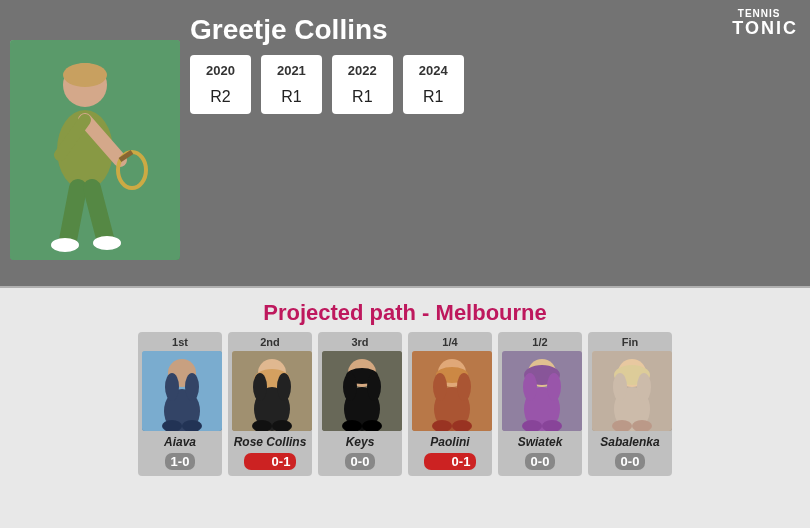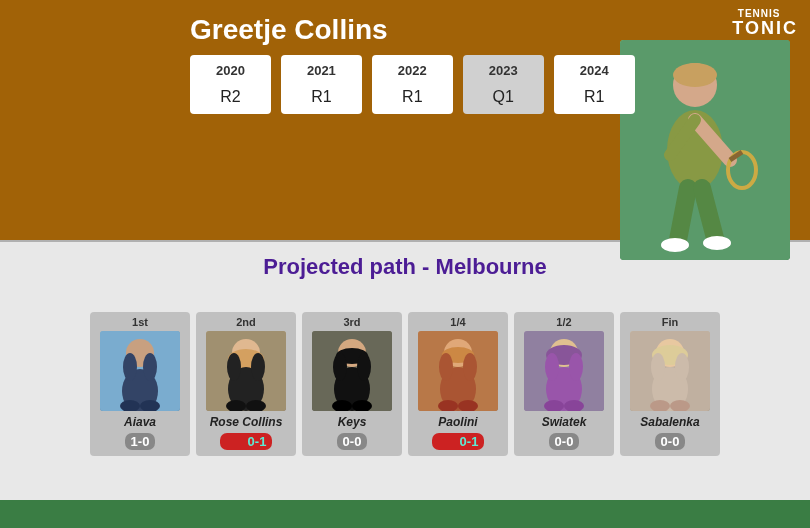--- a/index.html
+++ b/index.html
@@ -7,27 +7,26 @@
       width: 810px;
       height: 528px;
       background: #3a7d44;
       font-family: Arial, sans-serif;
       overflow: hidden;
       position: relative;
     }
 
     
     .top-section {
-      background: #a16207;
+      background: #737373;
       display: flex;
       align-items: flex-start;
       padding: 10px 20px 10px 10px;
       position: relative;
-      height: 240px;
-      justify-content: flex-end;
+      height: 286px;
     }
 
     .player-photo {
       width: 170px;
       height: 220px;
       background: #6aaa74;
       border-radius: 4px;
       flex-shrink: 0;
       overflow: hidden;
       display: flex;
@@ -56,21 +55,21 @@
       display: flex;
       gap: 10px;
       position: absolute;
       top: 55px;
       left: 190px;
     }
 
     .year-box {
       background: white;
       border-radius: 4px;
-      padding: 8px 26px;
+      padding: 8px 16px;
       text-align: center;
       min-width: 60px;
     }
 
     .year-box.highlight {
       background: #d0d0d0;
     }
 
     .year-box .year {
       font-size: 13px;
@@ -113,39 +112,38 @@
     .bottom-section {
       background: #e8e8e8;
       padding: 12px 15px 10px;
       height: 258px;
     }
 
     .projected-title {
       text-align: center;
       font-size: 22px;
       font-weight: bold;
-      color: #4c1d95;
-      margin-bottom: 14px;
+      color: #be185d;
+      margin-bottom: 6px;
     }
 
     .players-row {
       display: flex;
       gap: 6px;
       justify-content: center;
     }
 
     .player-card {
       background: #c0c0c0;
       border-radius: 4px;
-      width: 100px;
+      width: 84px;
       text-align: center;
       padding: 4px 4px 6px;
       position: relative;
       flex-shrink: 0;
-      margin-top: 18px;
     }
 
     .card-round {
       font-size: 11px;
       font-weight: bold;
       color: #333;
       margin-bottom: 3px;
     }
 
     .card-photo {
@@ -195,21 +193,21 @@
       border-radius: 7px;
     }
 
     .score-neutral {
       background: #888;
       color: white;
     }
 
     .score-red {
       background: #cc2222;
-      color: #5eead4;
+      color: #ffffff;
       padding-left: 28px;
     }
 
     .divider {
       width: 100%;
       height: 2px;
       background: #b0b0b0;
       margin: 0;
     }
   </style>
@@ -260,24 +258,20 @@
       <div class="year">2020</div>
       <div class="round">R2</div>
     </div>
       <div class="year-box">
       <div class="year">2021</div>
       <div class="round">R1</div>
     </div>
       <div class="year-box">
       <div class="year">2022</div>
       <div class="round">R1</div>
-    </div>
-      <div class="year-box highlight">
-      <div class="year">2023</div>
-      <div class="round">Q1</div>
     </div>
       <div class="year-box">
       <div class="year">2024</div>
       <div class="round">R1</div>
     </div>
     </div>
 </div>
 
 <div class="divider"></div>
 

